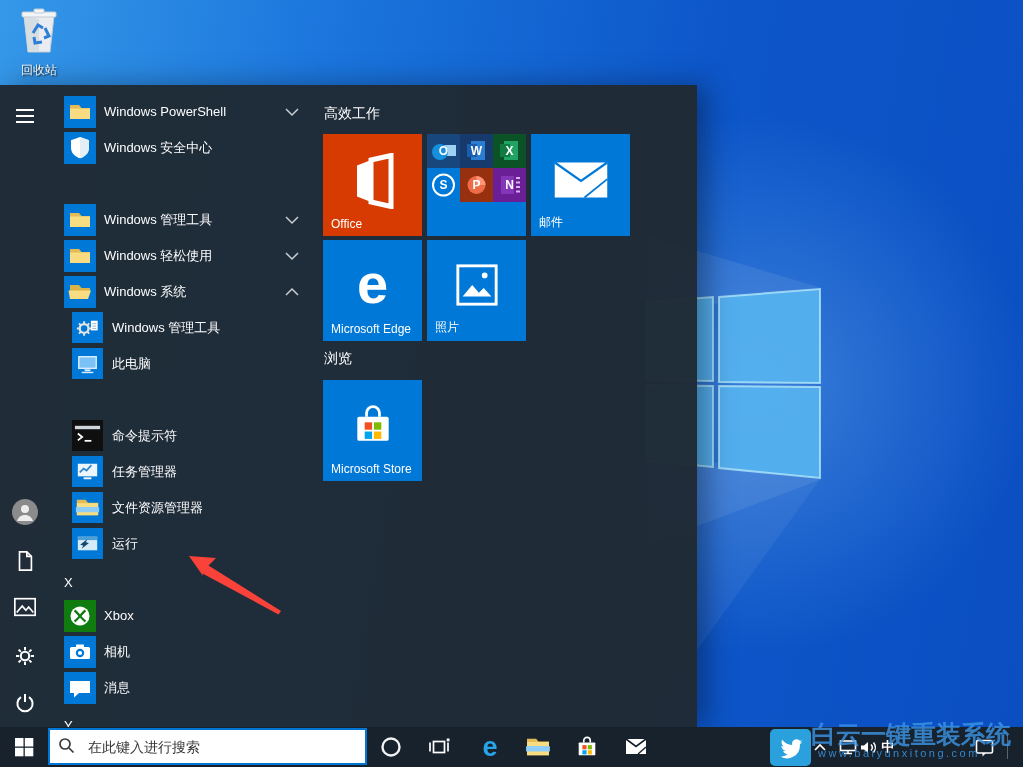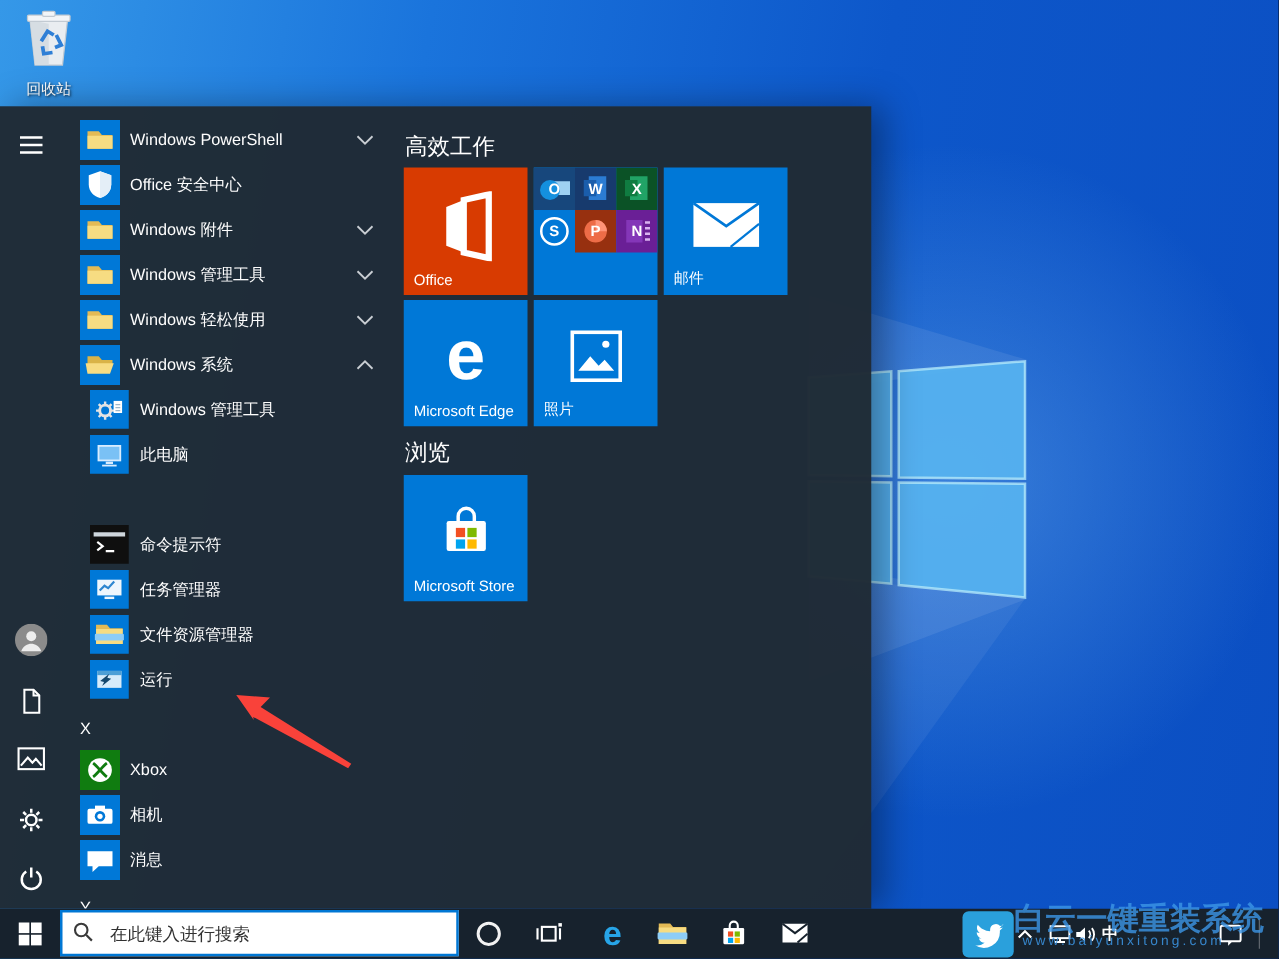--- a/index.html
+++ b/index.html
@@ -24,21 +24,21 @@
   .row.sub .tl{left:72px;width:31px;height:31px;}
   .tl.t-black{background:#0f0f0f;}
   .tl.t-green{background:#107c10;}
   .rl{position:absolute;left:104px;top:0;line-height:32px;font-size:13px;color:#fdfdfd;white-space:nowrap;}
   .row.sub .rl{left:112px;}
   .chev{position:absolute;left:285px;top:11px;width:14px;height:10px;}
   .chev svg{display:block;}
   .chev path{stroke:#c9ced3;stroke-width:1.5;fill:none;}
   .alpha{position:absolute;left:64px;width:40px;height:20px;font-size:13px;color:#fff;line-height:20px;}
   
-  .grouptitle{position:absolute;font-size:18px;color:#fff;white-space:nowrap;text-align:right;}
+  .grouptitle{position:absolute;font-size:14px;color:#fff;white-space:nowrap;text-align:right;}
   .tile{position:absolute;width:99px;height:102px;background:#0078d7;overflow:hidden;}
   .tile .tlabel{position:absolute;left:8px;bottom:5px;font-size:12px;color:#fff;white-space:nowrap;}
   .tile.orange{background:#d83b01;}
   .tile .center{position:absolute;inset:0;display:flex;align-items:center;justify-content:center;}
   .chip{position:absolute;width:33px;height:34px;display:flex;align-items:center;justify-content:center;}
   .chip span{font-size:12px;font-weight:bold;color:#fff;position:relative;z-index:2;}
   .edge-e{font-size:56px;font-weight:bold;color:#fff;line-height:1;margin-top:-14px;}
   
   .taskbar{position:absolute;left:0;top:727px;width:1023px;height:40px;background:#17222d;z-index:30;padding-left:22px;}
   .startbtn{position:absolute;left:2px;top:0;width:44px;height:40px;display:flex;align-items:center;justify-content:center;}
@@ -146,34 +146,21 @@
             <path d="M1 2l6 6 6-6"></path>
           </svg>
         </span>
     </div>
     <div class="row" style="top:47px">
       <span class="tl">
         <svg viewBox="0 0 32 32" width="32" height="32">
             <path d="M16 5l9 3.2v7.1c0 6.3-4.3 9.6-9 11-4.7-1.4-9-4.7-9-11V8.2z" fill="#fff"></path>
             <path d="M16 5l9 3.2v7.1c0 6.3-4.3 9.6-9 11z" fill="#e4eef7"></path>
           </svg></span>
-      <span class="rl">Office 安全中心</span>
-    </div>
-    <div class="row" style="top:83px">
-      <span class="tl">
-        <svg viewBox="0 0 32 32" width="32" height="32">
-            <path d="M6 9h9l2.5 3H26v11H6z" fill="#e3ba55"></path>
-            <path d="M6 12.5h20V23H6z" fill="#f7dc82"></path>
-          </svg></span>
-      <span class="rl">Windows 附件</span>
-      <span class="chev">
-          <svg width="14" height="10" viewBox="0 0 14 10">
-            <path d="M1 2l6 6 6-6"></path>
-          </svg>
-        </span>
+      <span class="rl">Windows 安全中心</span>
     </div>
     <div class="row" style="top:119px">
       <span class="tl">
         <svg viewBox="0 0 32 32" width="32" height="32">
             <path d="M6 9h9l2.5 3H26v11H6z" fill="#e3ba55"></path>
             <path d="M6 12.5h20V23H6z" fill="#f7dc82"></path>
           </svg></span>
       <span class="rl">Windows 管理工具</span>
       <span class="chev">
           <svg width="14" height="10" viewBox="0 0 14 10">

